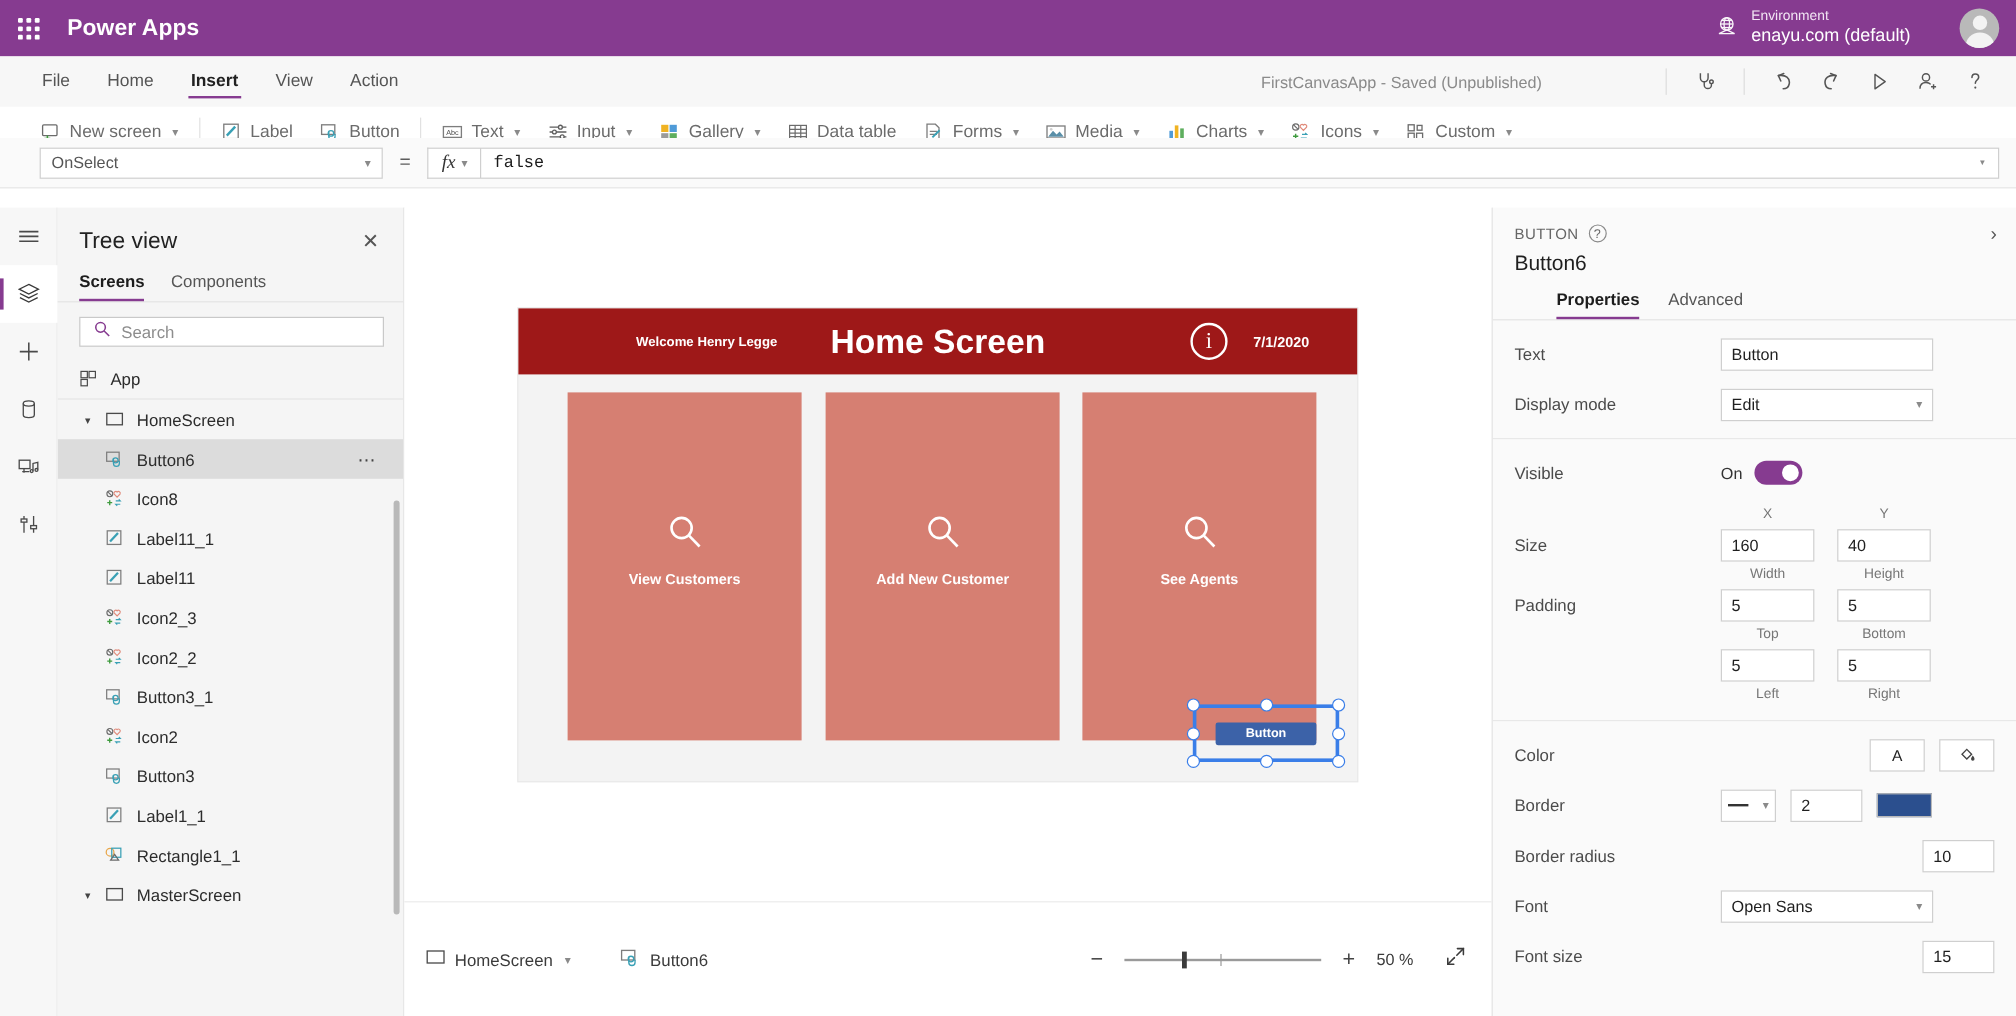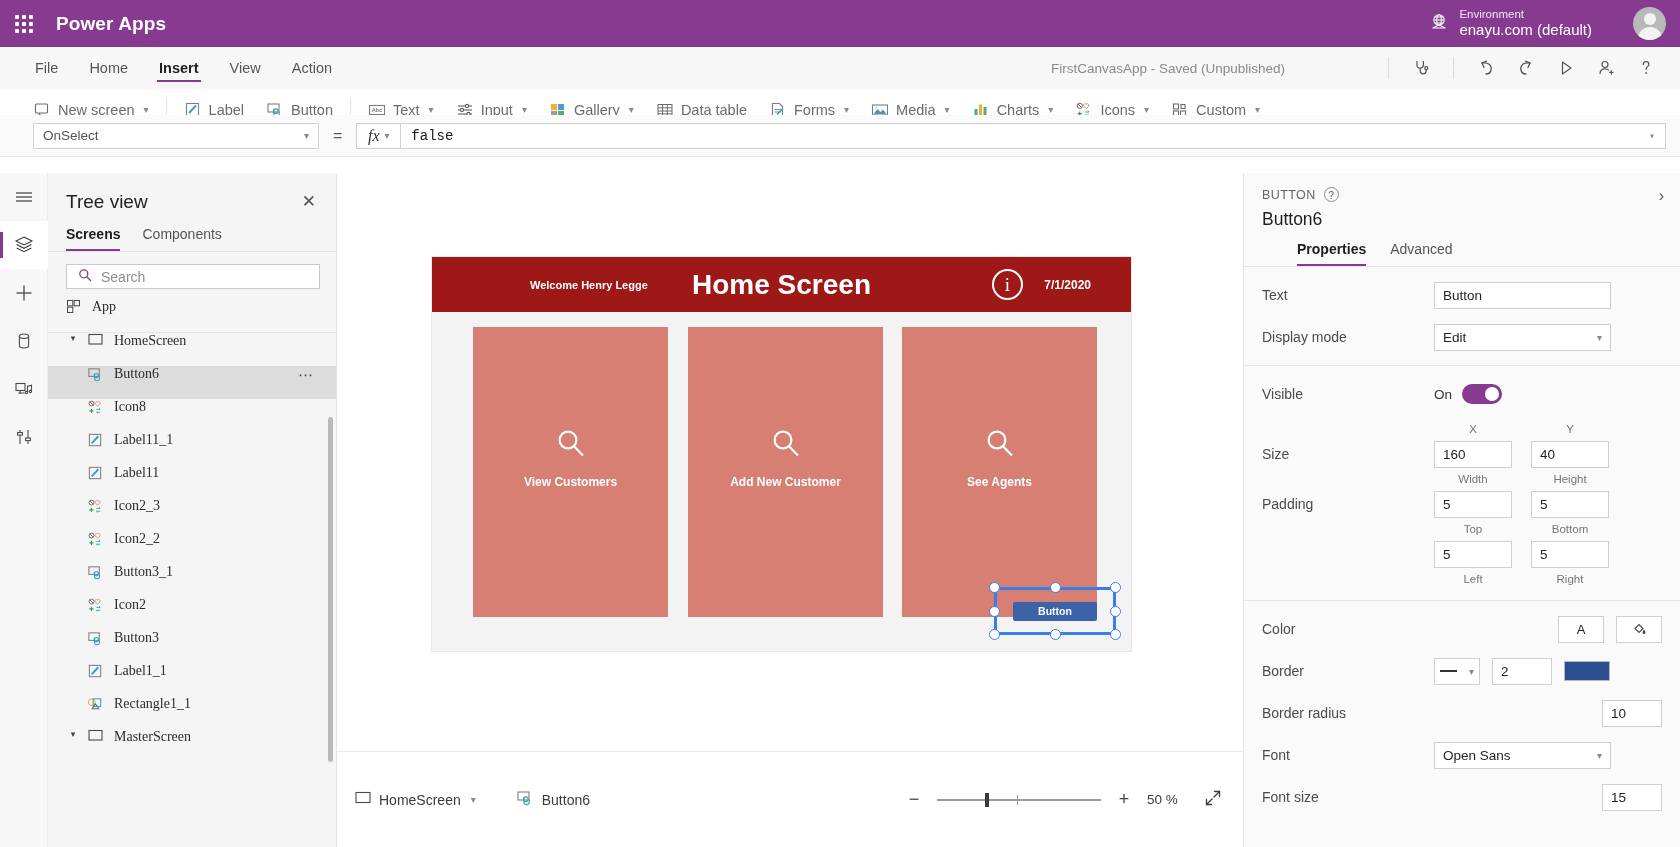--- a/index.html
+++ b/index.html
@@ -120,22 +120,22 @@
   .tree-tab.active { color: #1d1d1d; font-weight: bold; }
   .tree-tab.active::after { content: ""; position: absolute; left: 0; right: 0; bottom: 0; height: 2px; background: #863B90; }
   .search-wrap { padding: 12px 16px 10px 18px; }
   .search-box {
     height: 25px; background: #fff; border: 1px solid #c9c9c9; display: flex; align-items: center;
     gap: 9px; padding: 0 11px; cursor: text;
   }
   .search-box .placeholder { font-size: 14px; color: #8d8d8d; }
   .tree-list { position: relative; height: 528px; overflow: hidden; }
   .tree-row {
-    display: flex; align-items: flex-start; height: 33px; font-size: 14px; color: #2c2c2c; cursor: pointer;
-    padding-right: 12px; position: relative; font-family: Liberation Serif, serif;
+    display: flex; align-items: center; height: 33px; font-size: 14px; color: #2c2c2c; cursor: pointer;
+    padding-right: 12px; position: relative;
   }
   .tree-row.sel { background: #dcdcdc; }
   .tree-row .twisty { width: 22px; display: flex; align-items: center; justify-content: center; font-size: 9px; color: #444; }
   .tree-row .rowicon { width: 22px; display: flex; align-items: center; justify-content: center; flex: none; }
   .tree-row .rowlabel { margin-left: 8px; white-space: nowrap; }
   .tree-row .dots { position: absolute; right: 22px; font-size: 15px; color: #444; letter-spacing: 1px; }
   .ind-0 { padding-left: 14px; }
   .ind-1 { padding-left: 36px; }
   .tree-scroll {
     position: absolute; right: 3px; top: 118px; width: 5px; height: 345px; background: #b9b9b9; border-radius: 3px;

